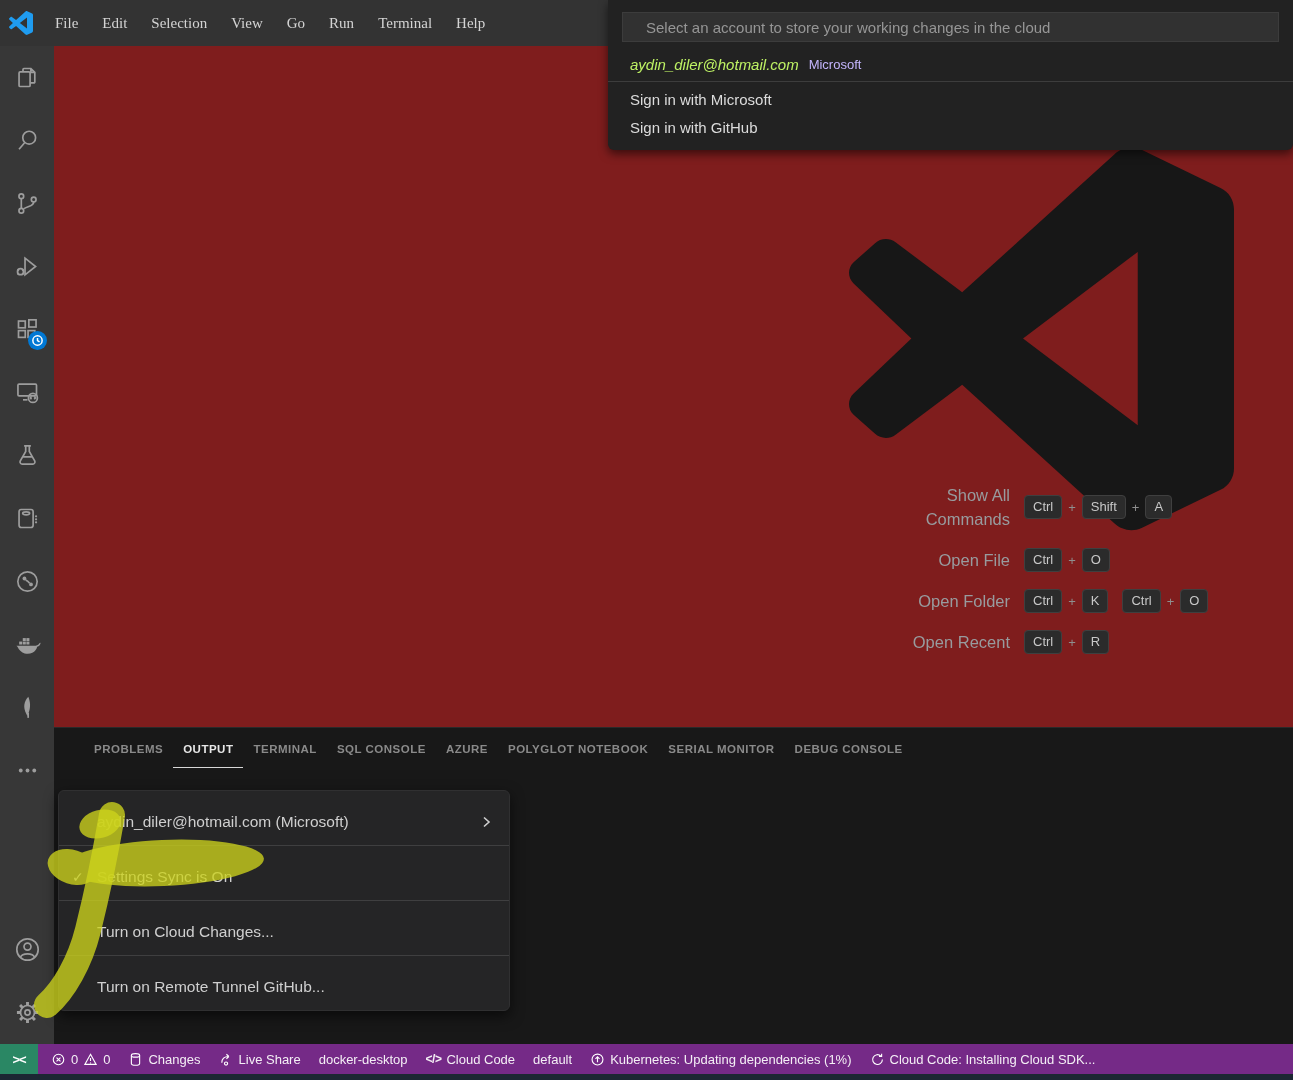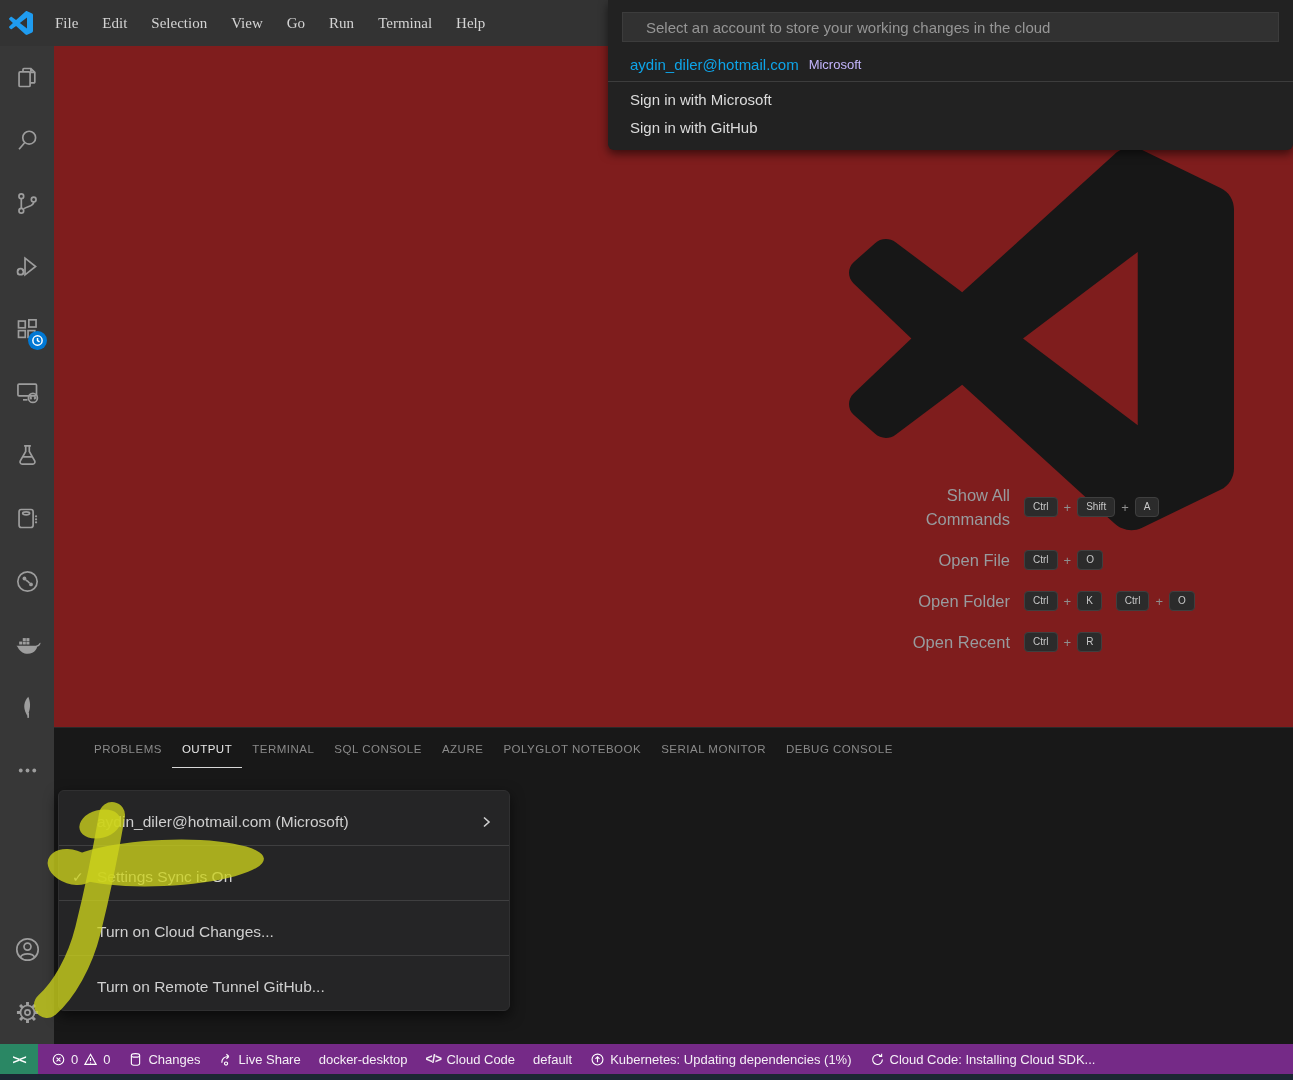--- a/index.html
+++ b/index.html
@@ -34,41 +34,41 @@
 
   
   .editor{position:absolute;left:54px;top:46px;right:0;height:681px;background:#7f1d1d;z-index:1;}
   .watermark-logo{position:absolute;left:795px;top:100px;width:385px;height:385px;}
   .watermark-logo path{fill:#171717;}
   .shortcuts{position:absolute;left:838px;top:437px;width:390px;}
   .sc-row{display:flex;align-items:center;margin-bottom:17px;}
   .sc-label{width:118px;text-align:right;color:#989b9e;font-size:16.5px;line-height:24px;flex:none;}
   .sc-keys{display:flex;align-items:center;margin-left:14px;}
   .key{background:#2b2b2b;border:1px solid #3f3f3f;border-radius:4px;color:#c8c8c8;
-    font-size:10px;padding:3px 8px;line-height:1.2;}
+    font-size:13px;padding:3px 8px;line-height:1.2;}
   .plus{color:#8f8f8f;font-size:13px;margin:0 6px;}
   .kgap{width:14px;}
 
   
   .panel{position:absolute;left:54px;top:727px;right:0;height:317px;background:#181818;
     border-top:1px solid #2a2a2a;z-index:1;}
   .panel-tabs{display:flex;align-items:center;height:42px;padding-left:30px;}
   .ptab{font-size:11.5px;letter-spacing:.5px;color:#8a8a8a;padding:12px 10px;cursor:pointer;
-    border-bottom:1.5px solid transparent;}
+    border-bottom:1.5px solid transparent;font-weight:bold;}
   .ptab.active{color:#e7e7e7;border-bottom-color:#d7d7d7;}
 
   
   .quickpick{position:absolute;left:608px;top:0;width:685px;background:#222222;z-index:40;
     border-radius:0 0 6px 6px;box-shadow:0 4px 10px rgba(0,0,0,.55);padding-bottom:9px;}
   .qp-inputwrap{margin:12px 14px 8px 14px;}
   .qp-input{width:100%;height:30px;background:#313131;border:1px solid #3c3c3c;outline:none;
     color:#d8d8d8;font-size:15px;padding:0 23px;font-family:"Liberation Sans",sans-serif;}
   .qp-input::placeholder{color:#969696;}
   .qp-item{height:28px;display:flex;align-items:center;padding:0 22px;cursor:pointer;font-size:15px;color:#dcdcdc;}
-  .qp-label{color:#0ea5e9;}
+  .qp-label{color:#bef264;font-style:italic;}
   .qp-desc{color:#c4b5fd;font-size:13px;margin-left:10px;}
   .qp-sep{border-top:1px solid #3d3d3d;margin:3px 0;}
 
   
   .ctxmenu{position:absolute;left:58px;top:790px;width:452px;background:#252526;z-index:30;
     border:1px solid #303031;border-radius:6px;box-shadow:0 5px 14px rgba(0,0,0,.6);overflow:hidden;}
   .cm-item{height:47px;display:flex;align-items:center;padding:0 16px 0 38px;font-size:15.5px;
     color:#cfcfcf;cursor:pointer;position:relative;margin-top:7px;}
   .cm-check{position:absolute;left:13px;font-size:14px;color:#cfcfcf;}
   .cm-chevron{margin-left:auto;}

